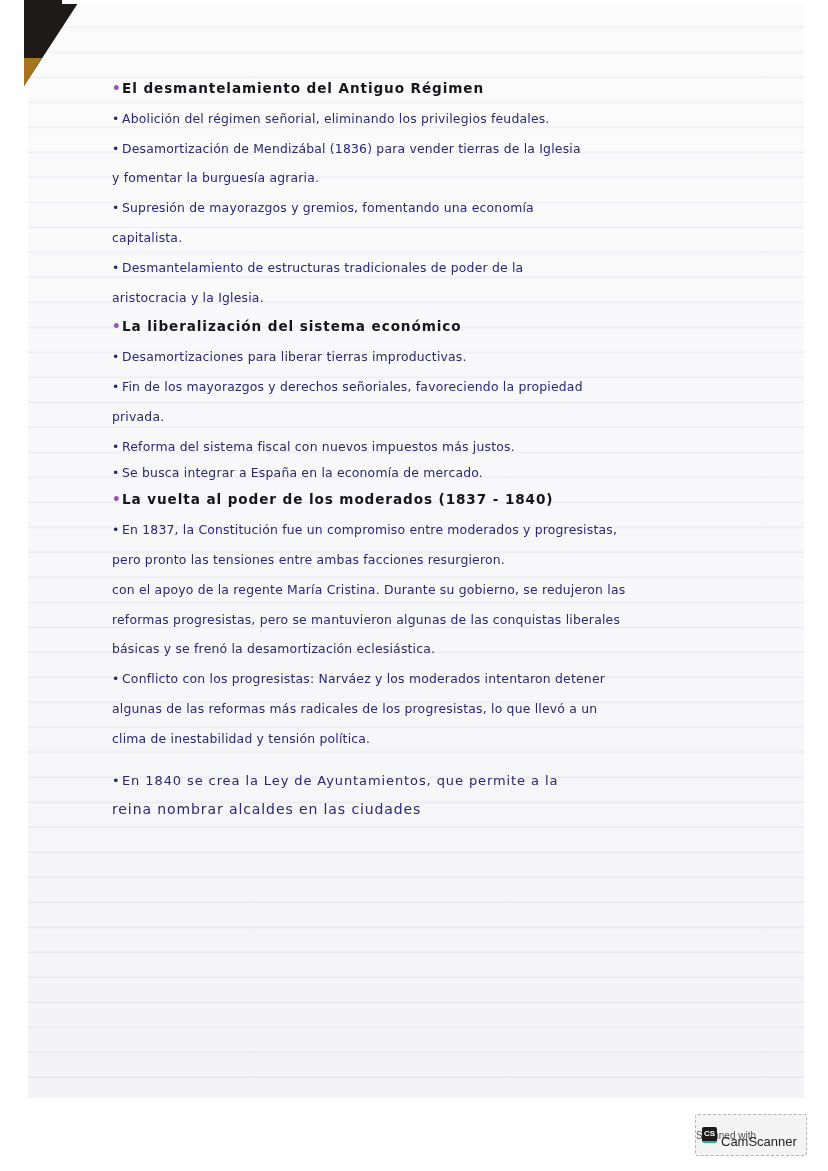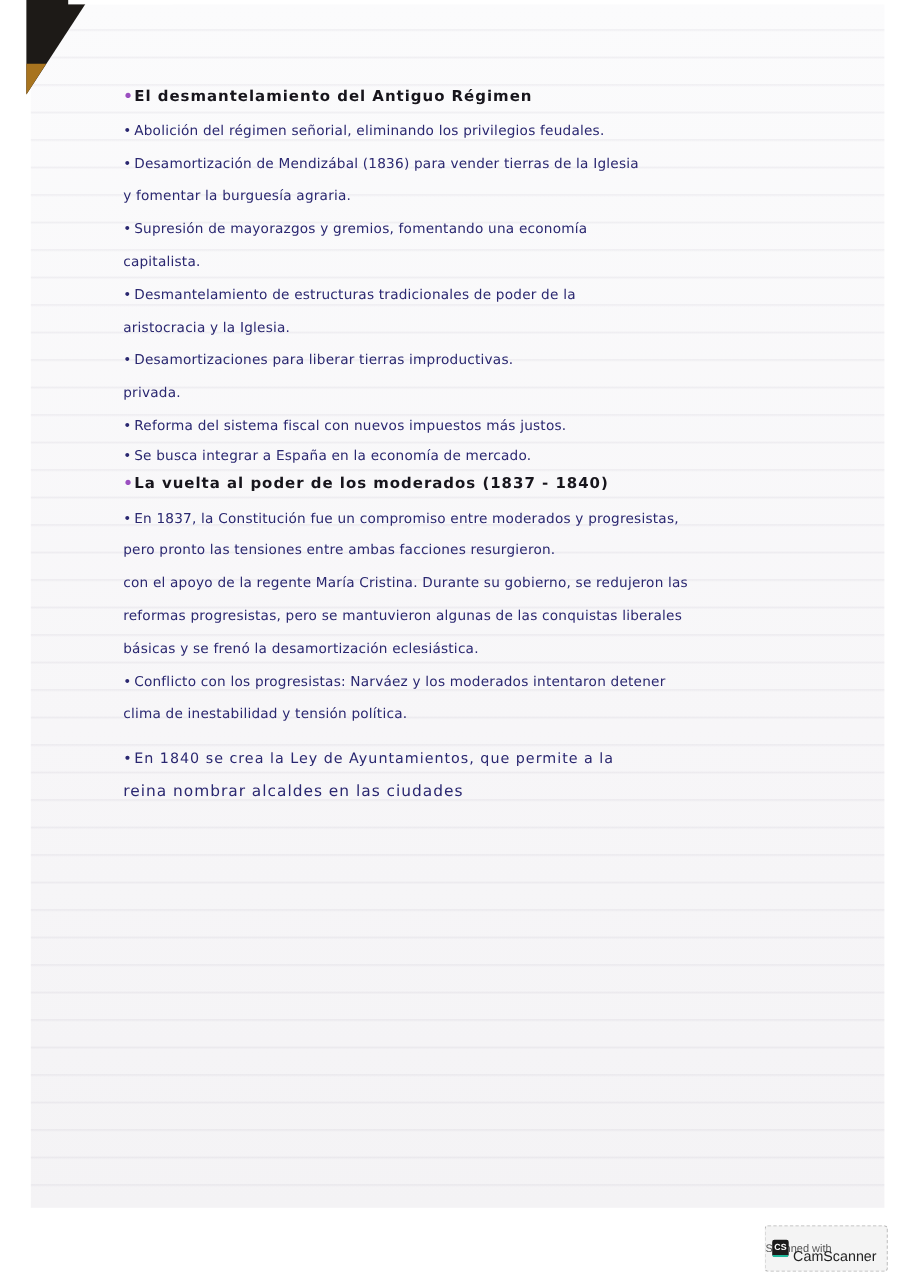--- a/index.html
+++ b/index.html
@@ -88,34 +88,39 @@
       <span class="bullet purple">•</span><span>El desmantelamiento del Antiguo Régimen</span>
     </div>
     <div class="line"><span class="bullet">•</span><span>Abolición del régimen señorial, eliminando los privilegios feudales.</span></div>
     <div class="line"><span class="bullet">•</span><span>Desamortización de Mendizábal (1836) para vender tierras de la Iglesia</span></div>
     <div class="line cont"><span>y fomentar la burguesía agraria.</span></div>
     <div class="line"><span class="bullet">•</span><span>Supresión de mayorazgos y gremios, fomentando una economía</span></div>
     <div class="line cont"><span>capitalista.</span></div>
     <div class="line"><span class="bullet">•</span><span>Desmantelamiento de estructuras tradicionales de poder de la</span></div>
     <div class="line cont"><span>aristocracia y la Iglesia.</span></div>
 
+    <div class="line heading">
+      <span class="bullet purple">•</span><span>La liberalización del sistema económico</span>
+    </div>
     <div class="line"><span class="bullet">•</span><span>Desamortizaciones para liberar tierras improductivas.</span></div>
+    <div class="line"><span class="bullet">•</span><span>Fin de los mayorazgos y derechos señoriales, favoreciendo la propiedad</span></div>
     <div class="line cont"><span>privada.</span></div>
     <div class="line"><span class="bullet">•</span><span>Reforma del sistema fiscal con nuevos impuestos más justos.</span></div>
     <div class="line" style="height:24px;line-height:24px;"><span class="bullet">•</span><span>Se busca integrar a España en la economía de mercado.</span></div>
 
     <div class="line heading">
       <span class="bullet purple">•</span><span>La vuelta al poder de los moderados (1837 - 1840)</span>
     </div>
     <div class="line"><span class="bullet">•</span><span>En 1837, la Constitución fue un compromiso entre moderados y progresistas,</span></div>
     <div class="line cont"><span>pero pronto las tensiones entre ambas facciones resurgieron.</span></div>
     <div class="line cont"><span>con el apoyo de la regente María Cristina. Durante su gobierno, se redujeron las</span></div>
     <div class="line cont"><span>reformas progresistas, pero se mantuvieron algunas de las conquistas liberales</span></div>
     <div class="line cont"><span>básicas y se frenó la desamortización eclesiástica.</span></div>
     <div class="line"><span class="bullet">•</span><span>Conflicto con los progresistas: Narváez y los moderados intentaron detener</span></div>
+    <div class="line cont"><span>algunas de las reformas más radicales de los progresistas, lo que llevó a un</span></div>
     <div class="line cont"><span>clima de inestabilidad y tensión política.</span></div>
     <div class="line" style="font-size:13px;letter-spacing:0.9px;margin-top:12px;"><span class="bullet">•</span><span>En 1840 se crea la Ley de Ayuntamientos, que permite a la</span></div>
     <div class="line cont" style="font-size:14px;letter-spacing:0.9px;"><span>reina nombrar alcaldes en las ciudades</span></div>
   </div>
 
   <div class="cs-badge">
     <div class="cs-top">Scanned with</div>
     <div class="cs-logo">CS</div>
     <div class="cs-name">CamScanner</div>
   </div>

